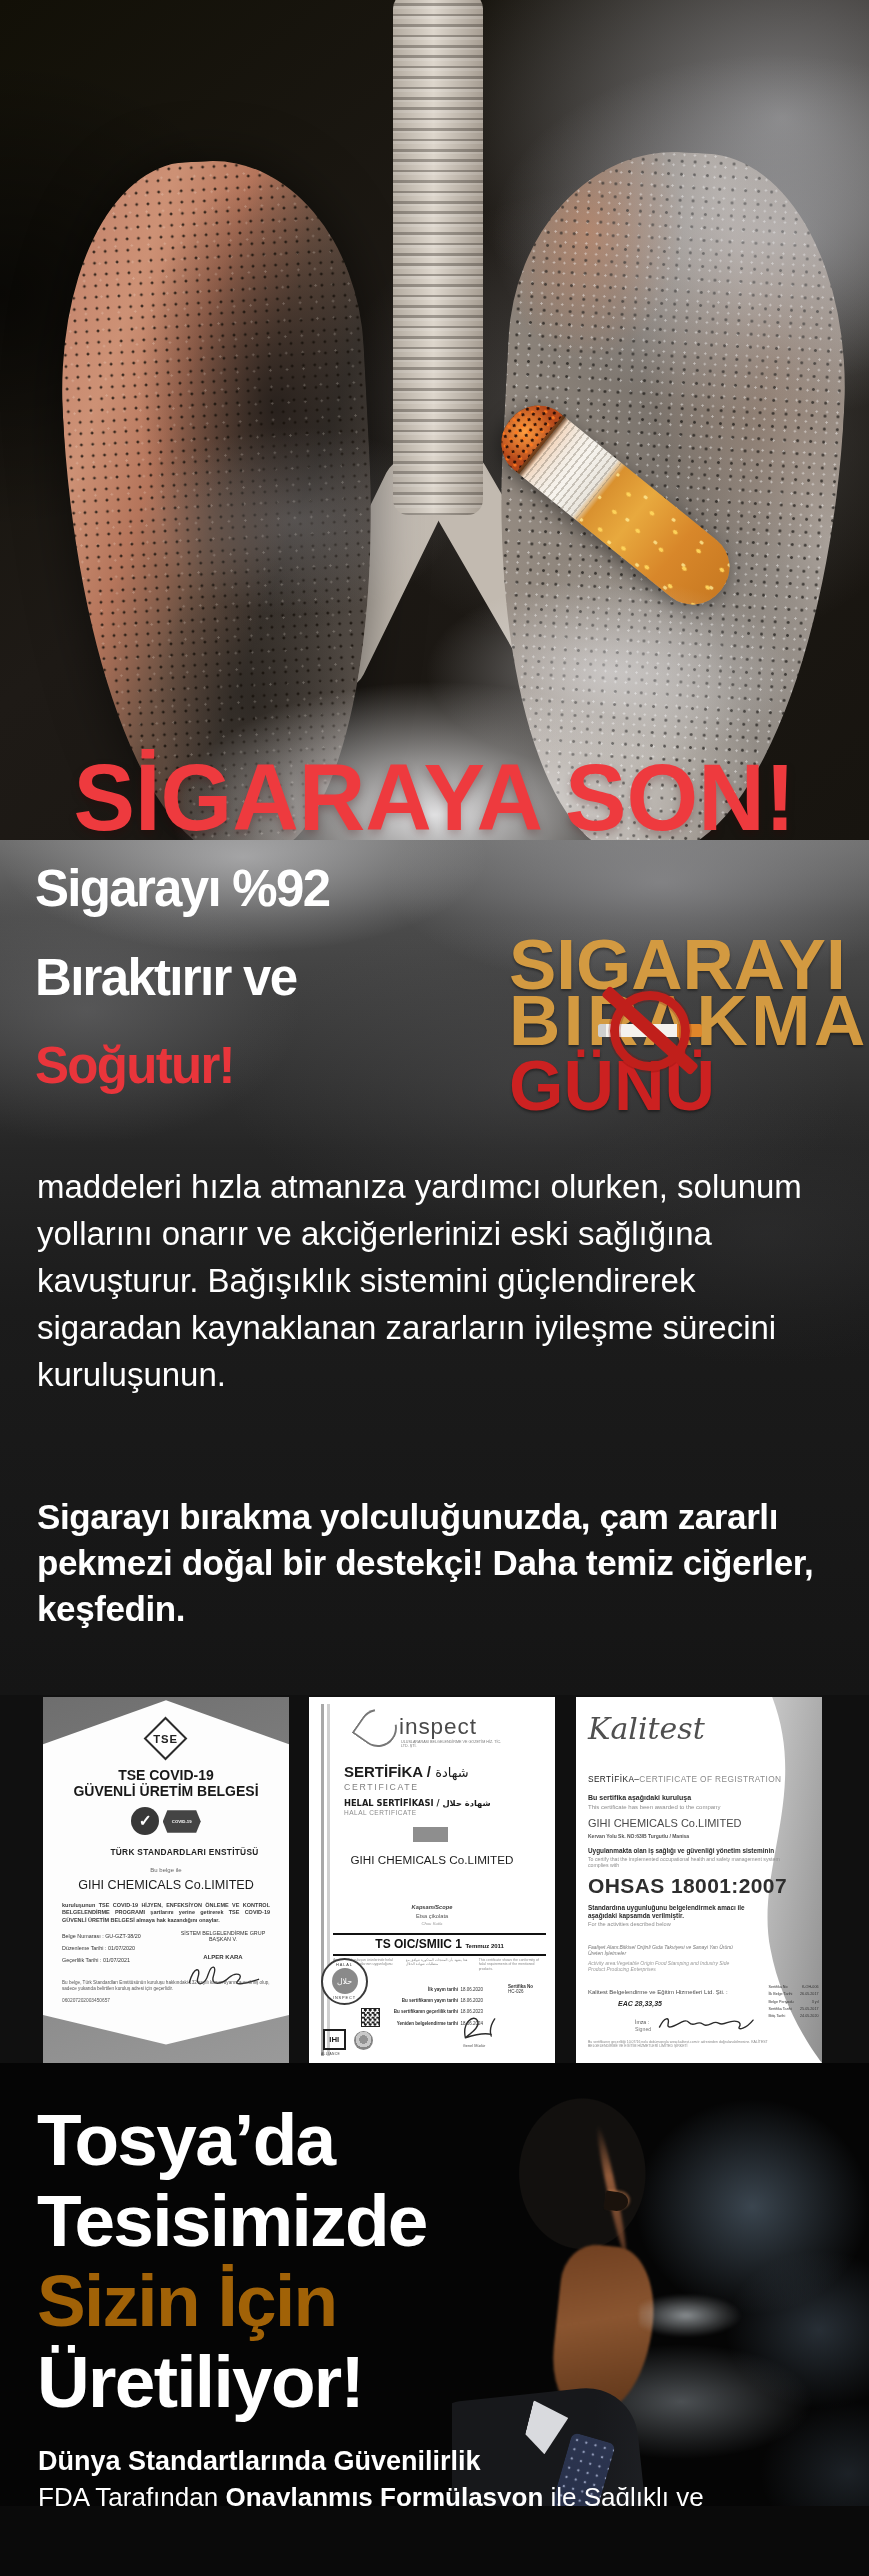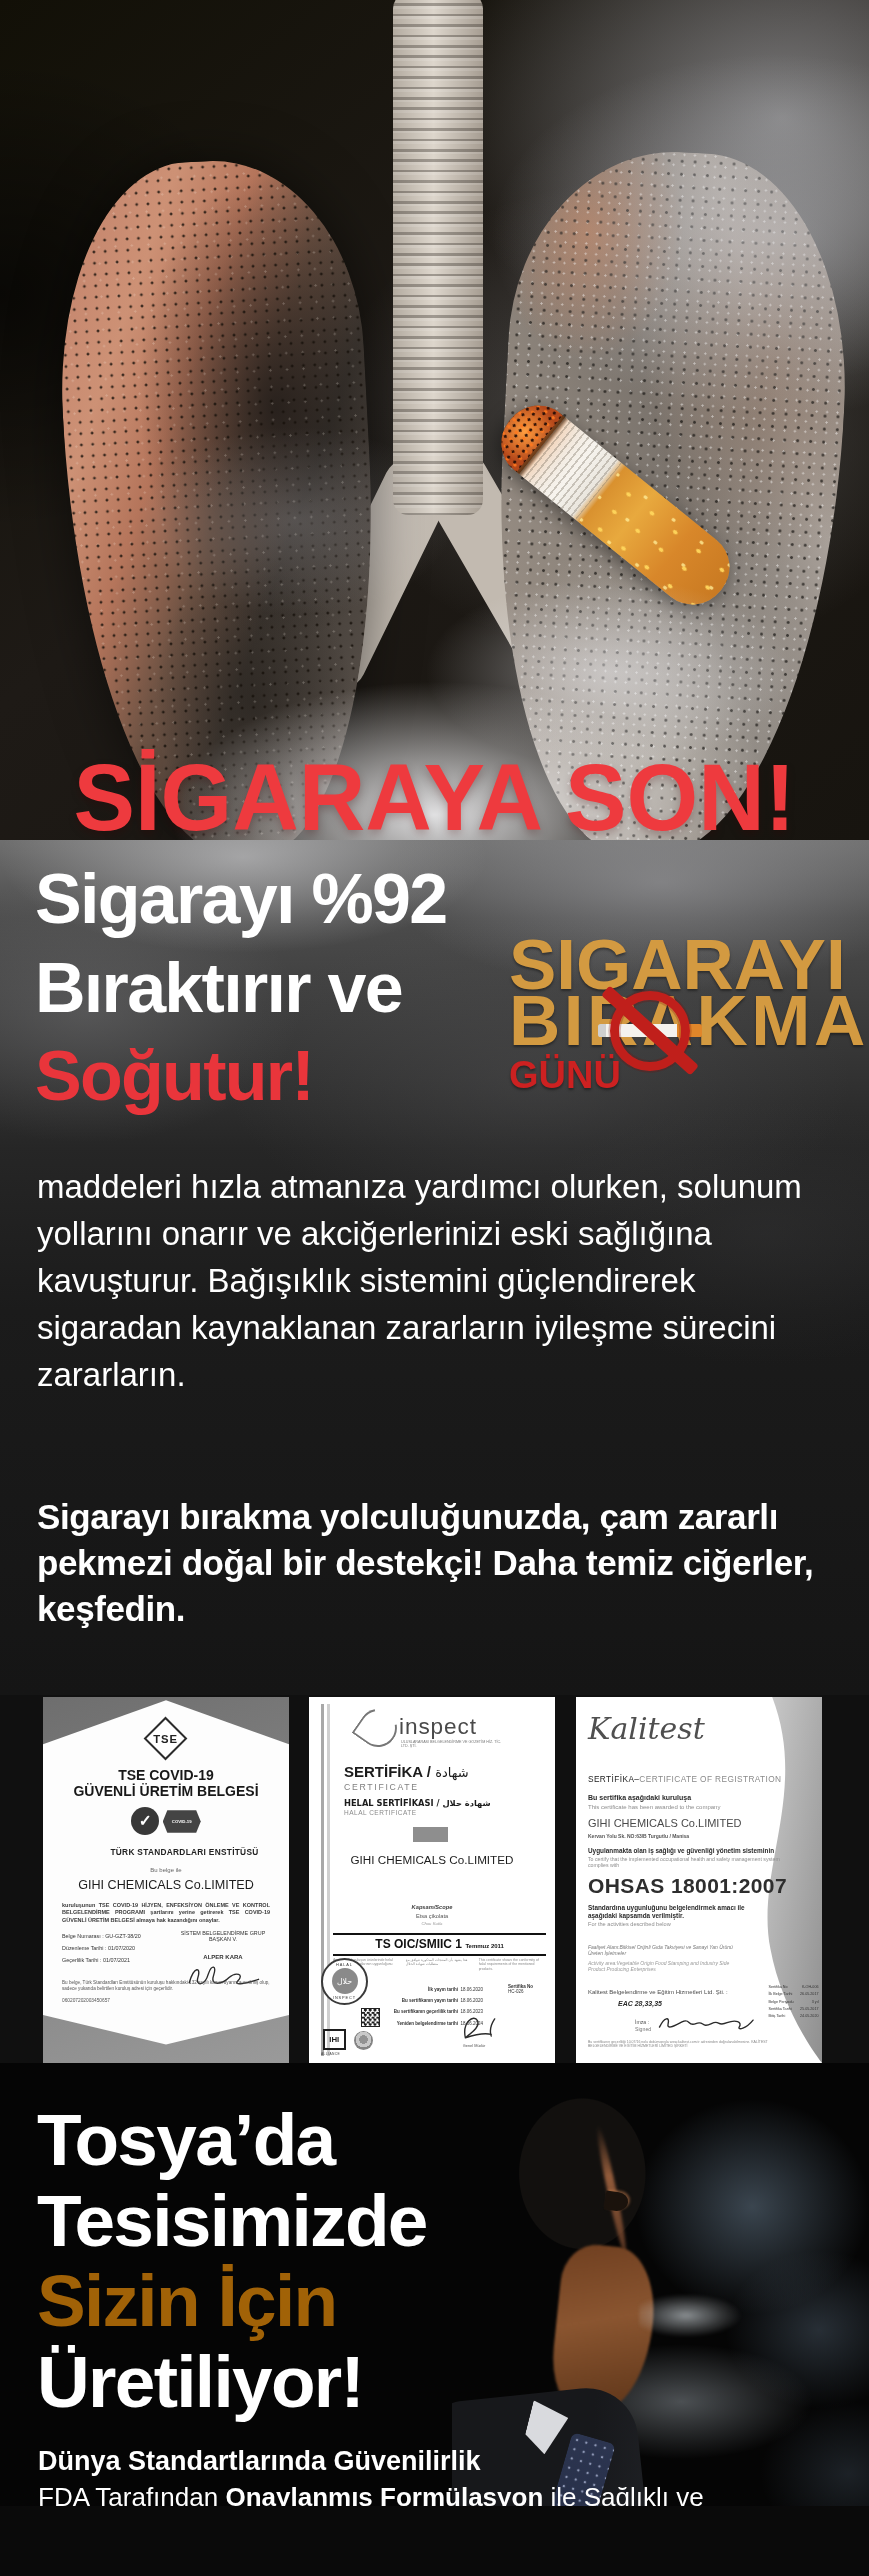--- a/index.html
+++ b/index.html
@@ -76,32 +76,32 @@
 
   
   .claims { position:absolute; left:0; top:840px; width:869px; height:855px; overflow:hidden;
     background:
       radial-gradient(40% 16% at 28% 2%, rgba(205,205,207,.6), transparent 70%),
       radial-gradient(45% 18% at 76% 5%, rgba(168,168,172,.5), transparent 70%),
       radial-gradient(35% 22% at 10% 20%, rgba(128,128,130,.38), transparent 70%),
       radial-gradient(50% 26% at 62% 28%, rgba(96,96,98,.3), transparent 72%),
       radial-gradient(40% 22% at 88% 46%, rgba(70,70,72,.25), transparent 70%),
       linear-gradient(180deg,#6f6f6f 0%,#4c4c4c 9%,#262626 36%,#1b1b1b 55%,#151515 100%); }
-  .claim-line { position:absolute; left:35px; font-size:70px; font-weight:800; letter-spacing:-1.7px;
+  .claim-line { position:absolute; left:35px; font-size:51px; font-weight:800; letter-spacing:-1.7px;
     color:#ffffff; white-space:nowrap; }
   .claim-line.l1 { top:19px; }
   .claim-line.l2 { top:108px; }
   .claim-line.l3 { top:196px; color:#e9353b; }
 
   .quit-logo { position:absolute; left:509px; top:97px; width:358px; height:200px; }
   .quit-logo .row { position:absolute; left:0; font-weight:800; color:#d39a41; white-space:nowrap;
     text-shadow:0 1.7px 2.6px rgba(0,0,0,.4); }
   .quit-logo .r1 { top:0;   font-size:71px; letter-spacing:0px; line-height:56px; }
   .quit-logo .r2 { top:56px; font-size:71px; letter-spacing:3.5px; line-height:56px; }
-  .quit-logo .r3 { top:114px; font-size:38px; color:#cc2121; line-height:49px;text-align:center; }
+  .quit-logo .r3 { top:125px; font-size:70px; color:#cc2121; line-height:49px;text-align:center; }
   .nosmoke { position:absolute; left:101px; top:54px; width:80px; height:80px; z-index:2; }
   .nosmoke .ring { position:absolute; inset:0; border:9.6px solid #c01f1b; border-radius:50%;
     box-shadow:0 0 0 1.7px rgba(120,10,8,.25), inset 0 0 0 1.7px rgba(120,10,8,.25); }
   .nosmoke .cig { position:absolute; left:-12px; top:33px; width:104px; height:13px; border-radius:2.6px;
     background:linear-gradient(90deg,#cfcfcf 0 8%, #f4f2ee 8% 76%, #e0862a 76% 100%); }
   .nosmoke .slash { position:absolute; left:-20px; top:33px; width:120px; height:13px;
     background:#c01f1b; transform:rotate(42deg); border-radius:3.5px; }
 
   .para1 { position:absolute; left:37px; top:323px; color:#fff; font-size:33px; line-height:47px; font-weight:400; }
   .para2 { position:absolute; left:37px; top:654px; color:#fff; font-size:35px; line-height:46px; font-weight:700; letter-spacing:-0.4px; }
@@ -284,21 +284,21 @@
         <span class="ring"></span>
         <span class="slash"></span>
       </div>
     </div>
 
     <div class="para1">
       <div>maddeleri hızla atmanıza yardımcı olurken, solunum</div>
       <div>yollarını onarır ve akciğerlerinizi eski sağlığına</div>
       <div>kavuşturur. Bağışıklık sistemini güçlendirerek</div>
       <div>sigaradan kaynaklanan zararların iyileşme sürecini</div>
-      <div>zararların.</div>
+      <div>kuruluşunun.</div>
     </div>
 
     <div class="para2">
       <div>Sigarayı bırakma yolculuğunuzda, çam zararlı</div>
       <div>pekmezi doğal bir destekçi! Daha temiz ciğerler,</div>
       <div>keşfedin.</div>
     </div>
   </section>
 
   <section class="certs">

